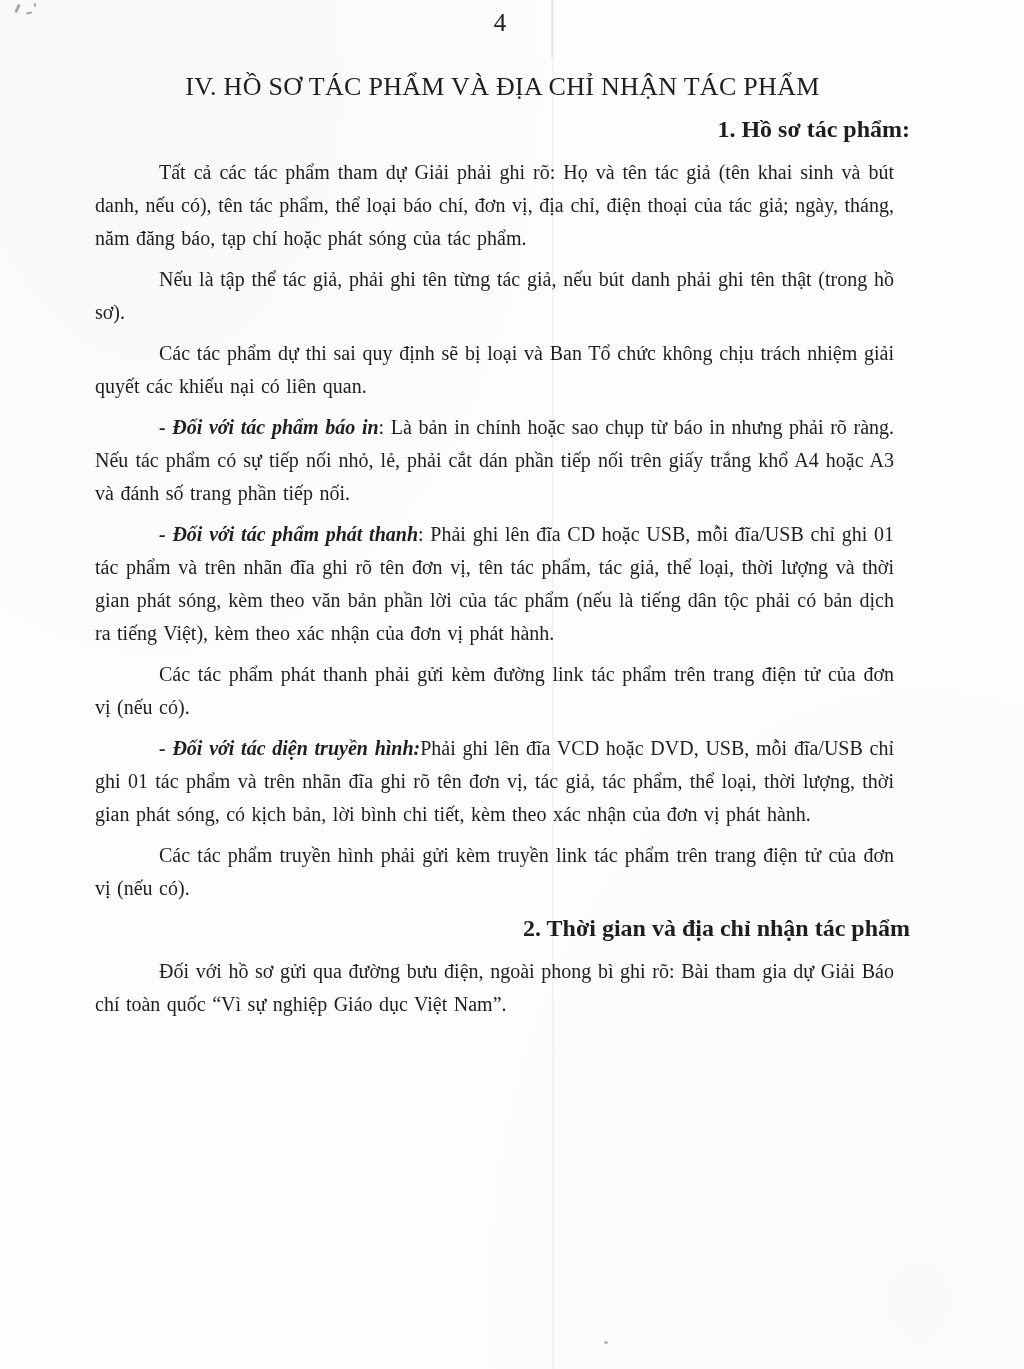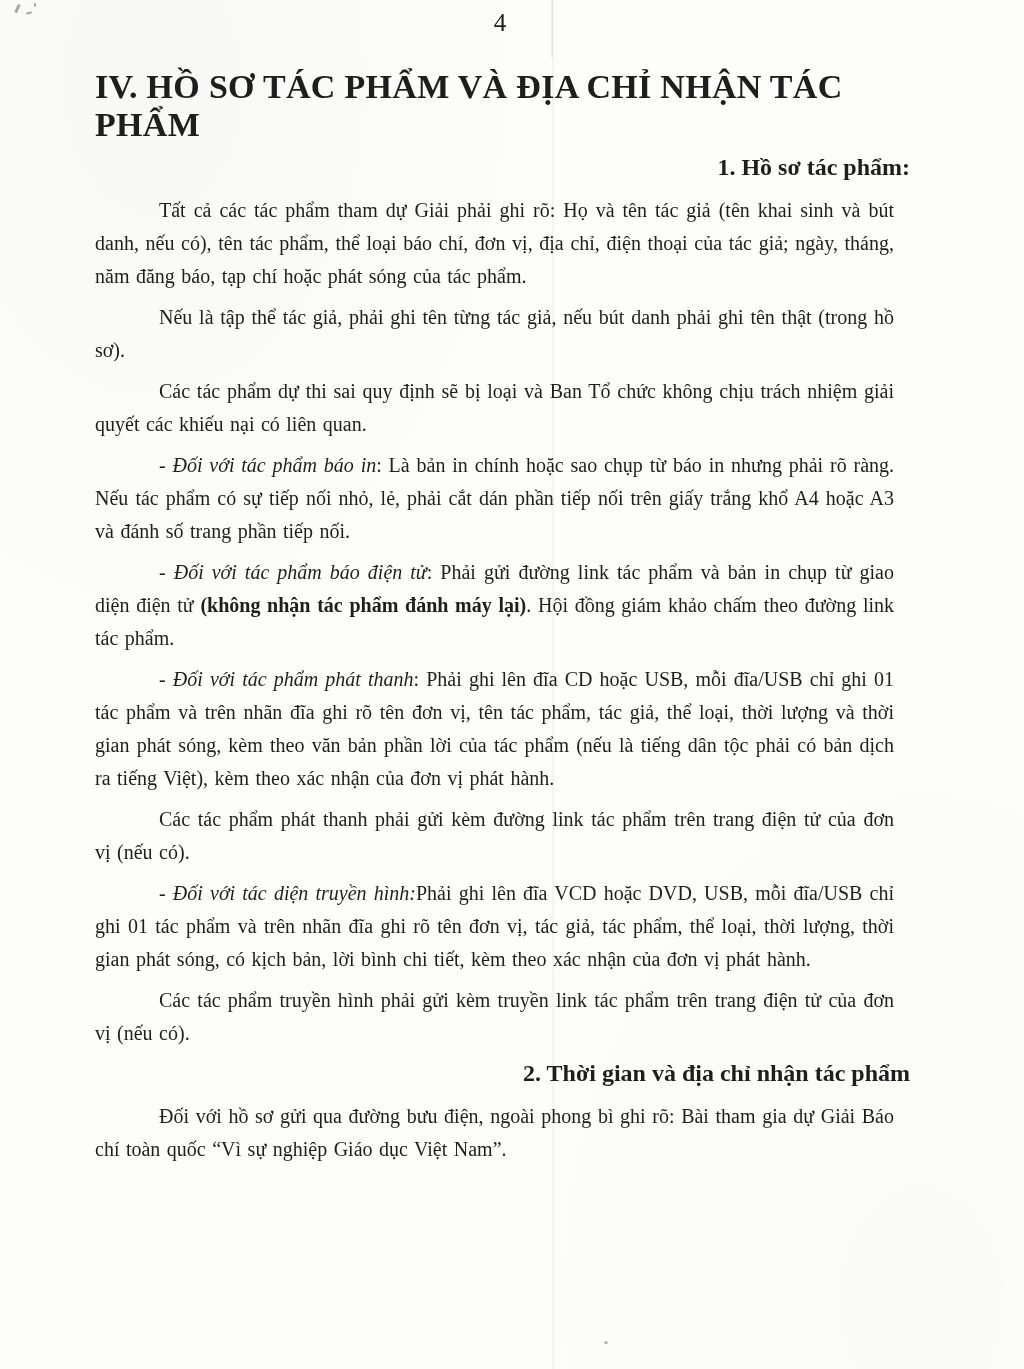--- a/index.html
+++ b/index.html
@@ -22,36 +22,36 @@
   }
   .pagenum{
     position:absolute;top:8px;left:0;width:1000px;
     text-align:center;font-size:25px;line-height:30px;
   }
   .content{
     position:absolute;top:0;left:95px;width:815px;
   }
   .title{
     margin:68px 0 0 0;
-    font-size:34px;line-height:38px;font-weight:bold;
-    text-align:left;letter-spacing:0.3px;
+    font-size:26px;line-height:38px;font-weight:normal;
+    text-align:center;letter-spacing:0.3px;
   }
   .h-sec{
     margin:4px 0 0 0;
     padding-left:64px;
     font-size:24px;line-height:38px;font-weight:bold;text-align:right;
   }
   .h-sec2{}
   p.para{
     margin:8px 16px 0 0;
     font-size:20px;line-height:33px;
     text-align:justify;text-indent:64px;
     word-spacing:1.5px;
   }
-  .it{font-style:italic;}
+  .it{font-style:italic;font-weight:bold;}
   .b{font-weight:bold;}
   .u{text-decoration:underline;text-underline-offset:4px;}
   
   .crease{
     position:absolute;left:552px;top:0;width:2px;height:1369px;
     background:var(--crease);
   }
   .crease-top{
     position:absolute;left:551px;top:0;width:2px;height:58px;
     background:rgba(0,0,0,0.06);
@@ -89,23 +89,20 @@
   </p>
 
   <p class="para">
     <span>Các tác phẩm dự thi sai quy định sẽ bị loại và Ban Tổ chức không chịu trách nhiệm giải quyết các khiếu nại có liên quan.</span>
   </p>
 
   <p class="para">
     <span class="it">- Đối với tác phẩm báo in</span><span>: Là bản in chính hoặc sao chụp từ báo in nhưng phải rõ ràng. Nếu tác phẩm có sự tiếp nối nhỏ, lẻ, phải cắt dán phần tiếp nối trên giấy trắng khổ A4 hoặc A3 và đánh số trang phần tiếp nối.</span>
   </p>
 
-  <p class="para">
-    <span class="it">- Đối với tác phẩm báo điện tử</span><span>: Phải gửi đường link tác phẩm và bản in chụp từ giao diện điện tử </span><span class="b">(không nhận tác phẩm đánh máy lại)</span><span>. Hội đồng giám khảo chấm theo đường link tác phẩm.</span>
-  </p>
 
   <p class="para">
     <span class="it">- Đối với tác phẩm phát thanh</span><span>: Phải ghi lên đĩa CD hoặc USB, mỗi đĩa/USB chỉ ghi 01 tác phẩm và trên nhãn đĩa ghi rõ tên đơn vị, tên tác phẩm, tác giả, thể loại, thời lượng và thời gian phát sóng, kèm theo văn bản phần lời của tác phẩm (nếu là tiếng dân tộc phải có bản dịch ra tiếng Việt), kèm theo xác nhận của đơn vị phát hành.</span>
   </p>
 
   <p class="para">
     <span>Các tác phẩm phát thanh phải gửi kèm đường link tác phẩm trên trang điện tử của đơn vị (nếu có).</span>
   </p>
 
   <p class="para">

